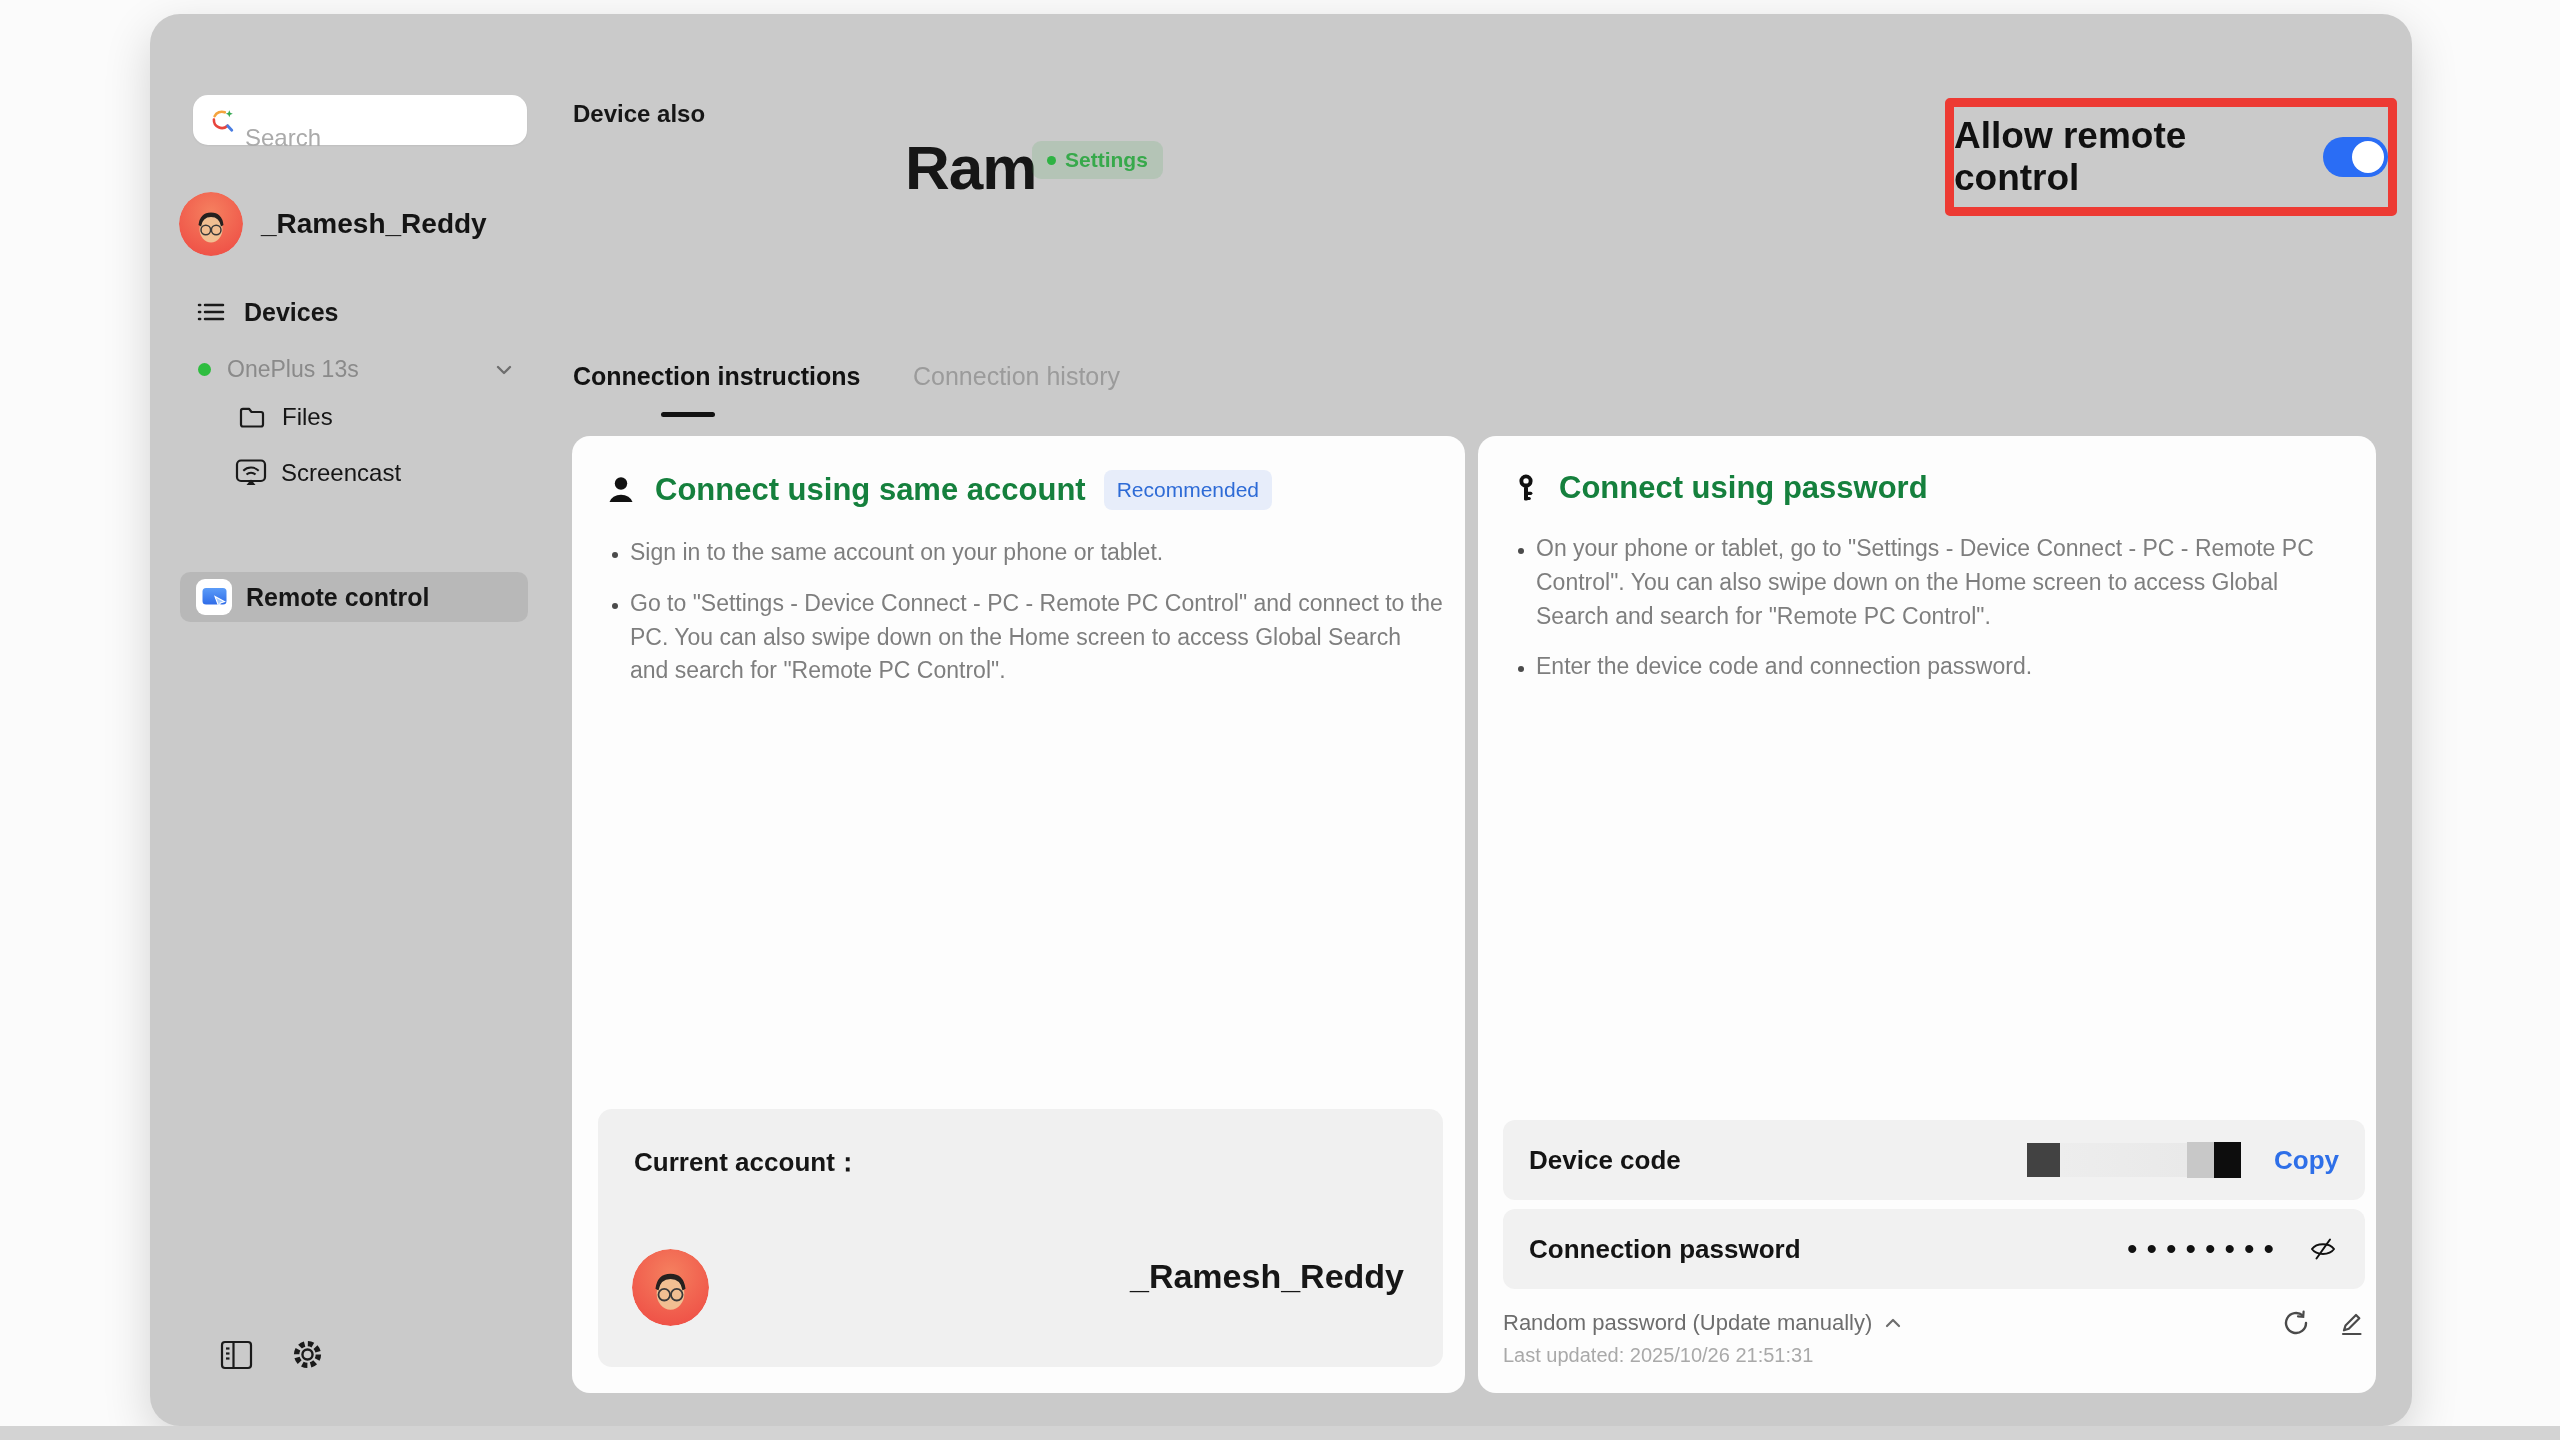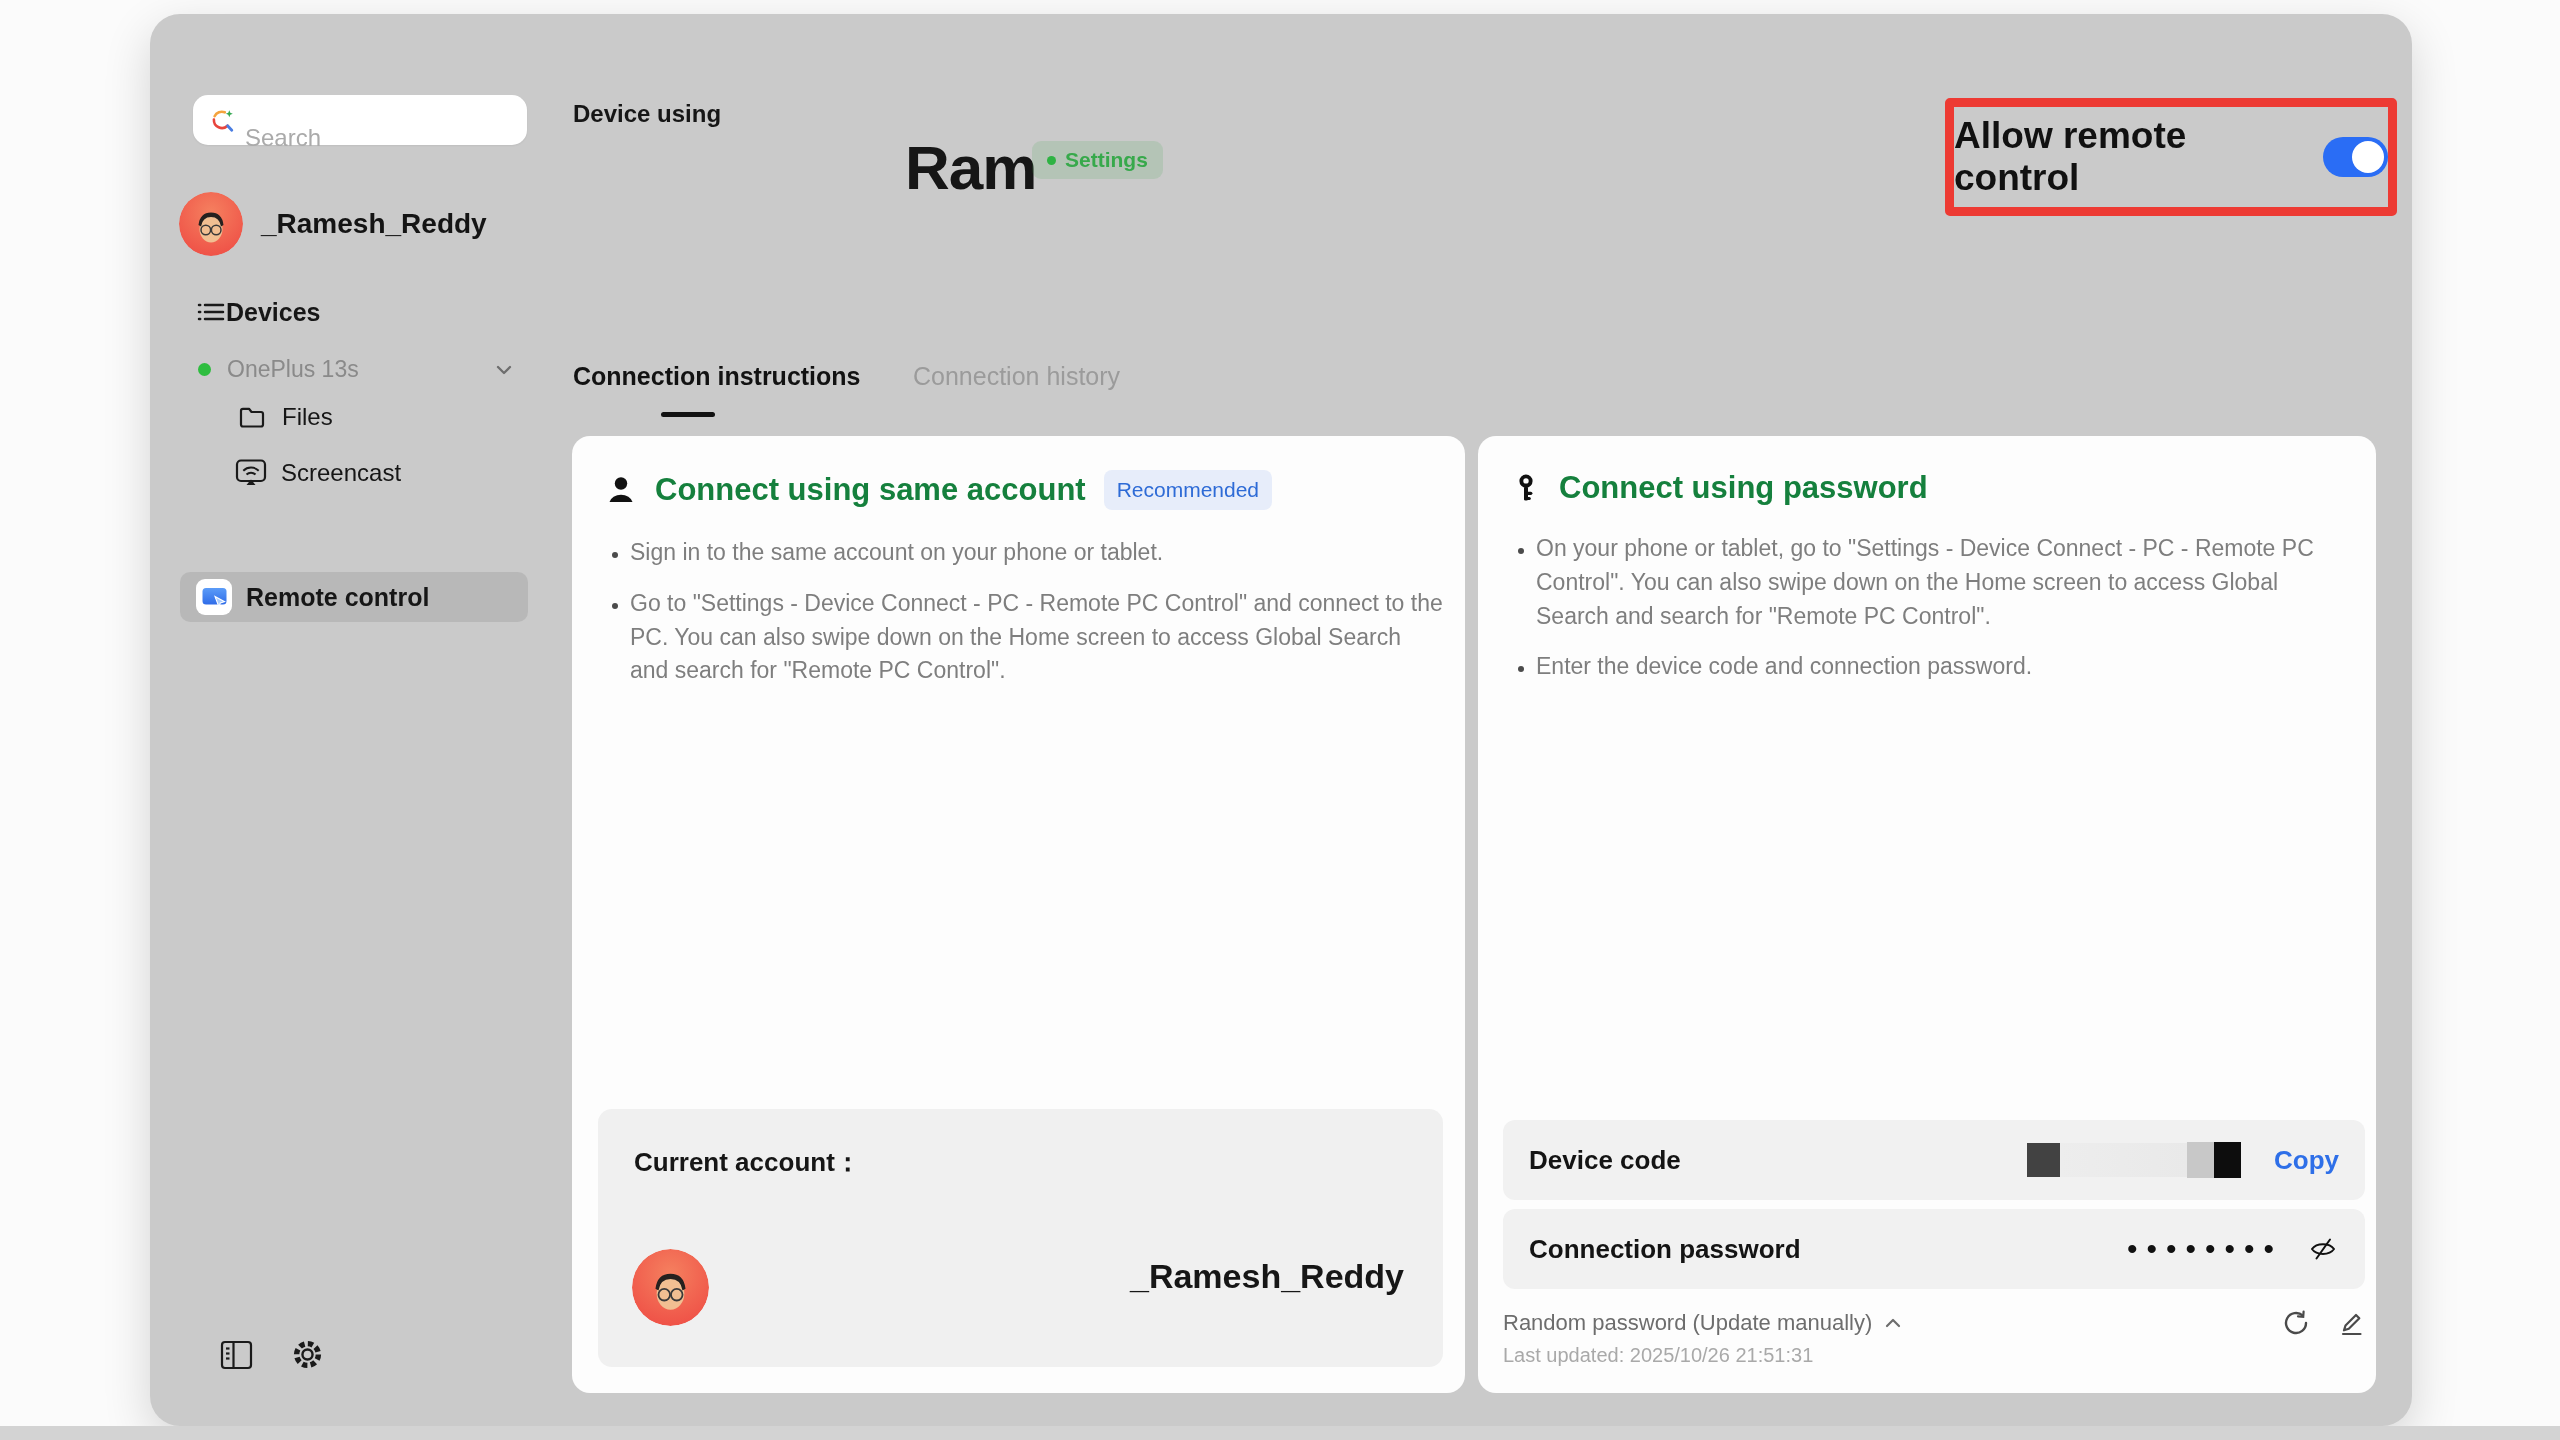--- a/index.html
+++ b/index.html
@@ -16,21 +16,21 @@
                  box-shadow:0 1px 2px rgba(0,0,0,.06); }
   .search-pill input { border:none; outline:none; background:transparent; font:24px "Liberation Sans",sans-serif;
                  color:#555; width:250px;margin-top:36px; }
   .search-pill input::placeholder { color:#aaa; }
 
   .profile { position:absolute; left:29px; top:178px; display:flex; align-items:center; gap:18px; }
   .avatar-sm { width:64px; height:64px; border-radius:50%; overflow:hidden; flex:0 0 auto; }
   .profile-name { font-size:28px; font-weight:bold; color:#141414; }
 
   .side-row { position:absolute; display:flex; align-items:center; }
-  .row-devices { left:46px; top:283px; gap:0; font-size:25px; font-weight:bold; }
+  .row-devices { left:46px; top:283px; gap:18px; font-size:25px; font-weight:bold; }
   .row-oneplus { left:48px; top:342px; width:318px; gap:16px; font-size:23px; color:#8a8a8a; }
   .row-oneplus .spacer { flex:1; }
   .green-dot { width:13px; height:13px; border-radius:50%; background:#2ebd3f; }
   .row-files { left:88px; top:389px; gap:16px; font-size:24px;align-items:center; }
   .row-screencast { left:85px; top:444px; gap:14px; font-size:24px; }
 
   .row-remote { left:30px; top:558px; width:348px; height:50px; background:rgba(0,0,0,.085);
                 border-radius:10px; gap:14px; padding:0 16px; font-size:25px; font-weight:bold; }
   .remote-appicon { width:36px; height:36px; background:#fff; border-radius:9px; display:flex;
                     align-items:center; justify-content:center; }
@@ -208,21 +208,21 @@
       </svg>
     </span>
     <span class="icon">
       <svg width="33" height="33" viewBox="0 0 34 34" fill="none" stroke="#1a1a1a">
         <circle cx="17" cy="17" r="5.2" stroke-width="2.5"></circle>
         <circle cx="17" cy="17" r="11.2" stroke-width="5.6" stroke-dasharray="5.4 3.4"></circle>
       </svg>
     </span>
   </div>
 
-  <div class="device-name-label">Device using</div>
+  <div class="device-name-label">Device also</div>
   <div class="device-name">Ram</div>
   <div class="status-badge">
     <span class="status-dot"></span>
     <span>Settings</span>
   </div>
 
   <div class="annotation-box">
     <span class="label">Allow remote control</span>
     <span class="toggle">
       <span class="knob"></span>

